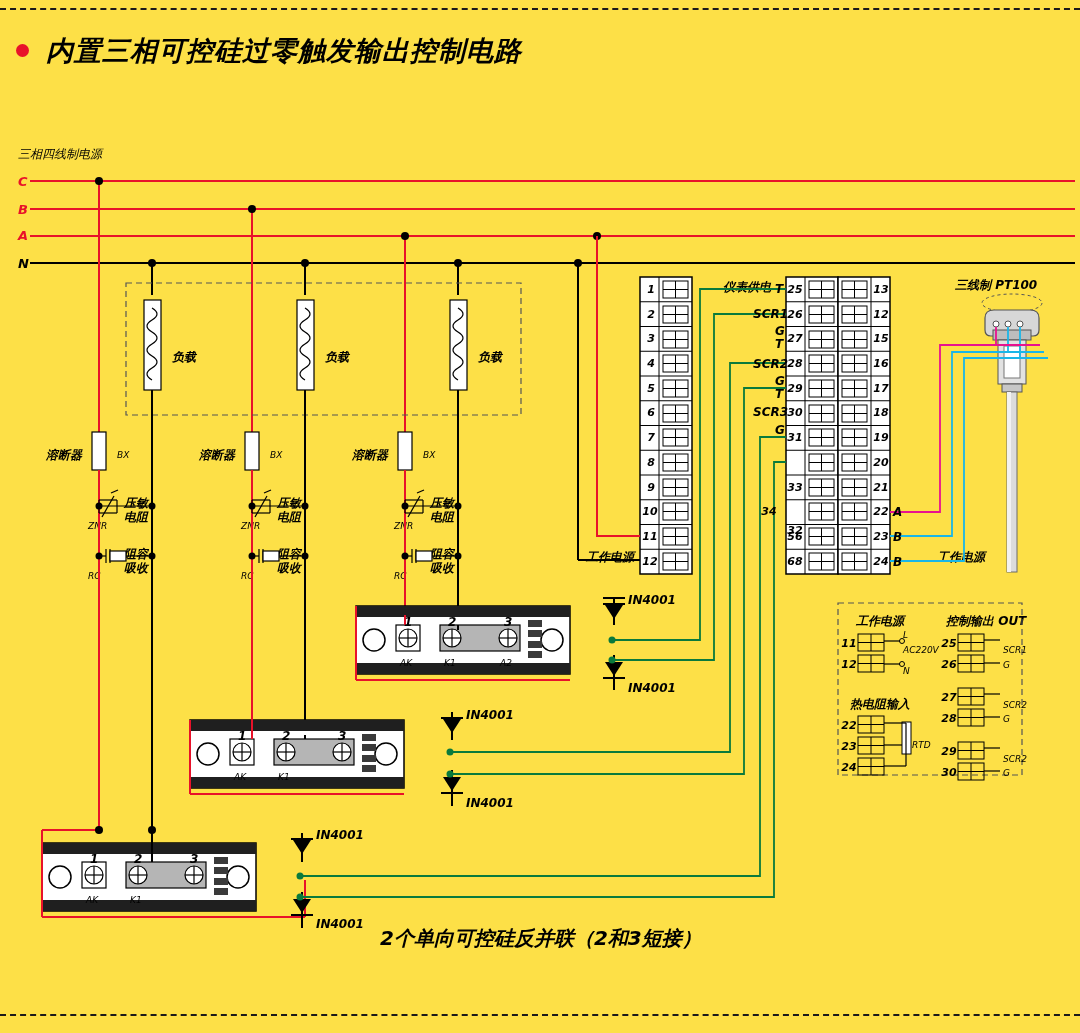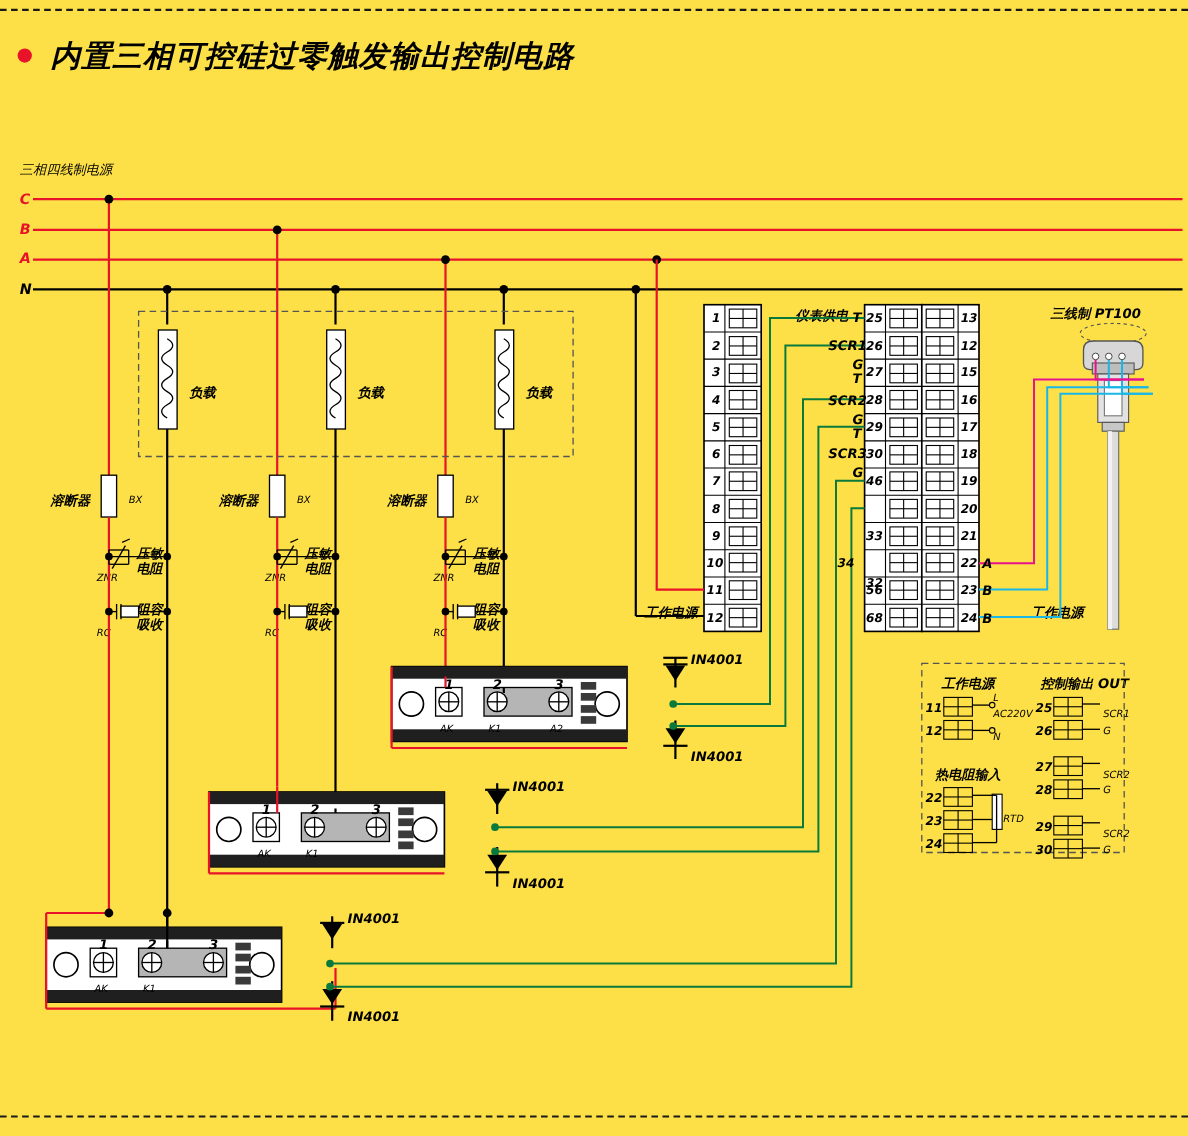--- a/index.html
+++ b/index.html
@@ -110,20 +110,21 @@
 <body>
 
 <div id="page">
 
   <div class="dash-rule" id="rule-top"></div>
   <div class="dash-rule" id="rule-bottom"></div>
 
   <div class="bullet-dot"></div>
   <div id="heading">内置三相可控硅过零触发输出控制电路</div>
   <div id="supply-label">三相四线制电源</div>
+  <div id="caption">2个单向可控硅反并联（2和3短接）</div>
 
   <div class="phase-label phase-red" style="left:18px; top:174px;">C</div>
   <div class="phase-label phase-red" style="left:18px; top:202px;">B</div>
   <div class="phase-label phase-red" style="left:18px; top:228px;">A</div>
   <div class="phase-label phase-black" style="left:18px; top:256px;">N</div>
 
   <div class="lbl lbl-b" style="left:172px; top:351px;">负载</div>
   <div class="lbl lbl-b" style="left:325px; top:351px;">负载</div>
   <div class="lbl lbl-b" style="left:478px; top:351px;">负载</div>
 
@@ -689,21 +690,21 @@
   <div class="term-num" style="left:640px; top:505px; width:20px;">10</div>
   <div class="term-num" style="left:640px; top:530px; width:20px;">11</div>
   <div class="term-num" style="left:640px; top:555px; width:20px;">12</div>
 
   <div class="term-num" style="left:786px; top:283px;">25</div>
   <div class="term-num" style="left:786px; top:308px;">26</div>
   <div class="term-num" style="left:786px; top:332px;">27</div>
   <div class="term-num" style="left:786px; top:357px;">28</div>
   <div class="term-num" style="left:786px; top:382px;">29</div>
   <div class="term-num" style="left:786px; top:406px;">30</div>
-  <div class="term-num" style="left:786px; top:431px;">46</div>
+  <div class="term-num" style="left:786px; top:431px;">31</div>
   <div class="term-num" style="left:786px; top:480px;margin-top:44px;">32</div>
   <div class="term-num" style="left:786px; top:481px;">33</div>
   <div class="term-num" style="left:760px; top:505px;">34</div>
   <div class="term-num" style="left:786px; top:530px;">56</div>
   <div class="term-num" style="left:786px; top:555px;">68</div>
 
   <div class="term-num" style="left:872px; top:283px;">13</div>
   <div class="term-num" style="left:872px; top:308px;">12</div>
   <div class="term-num" style="left:872px; top:332px;">15</div>
   <div class="term-num" style="left:872px; top:357px;">16</div>

